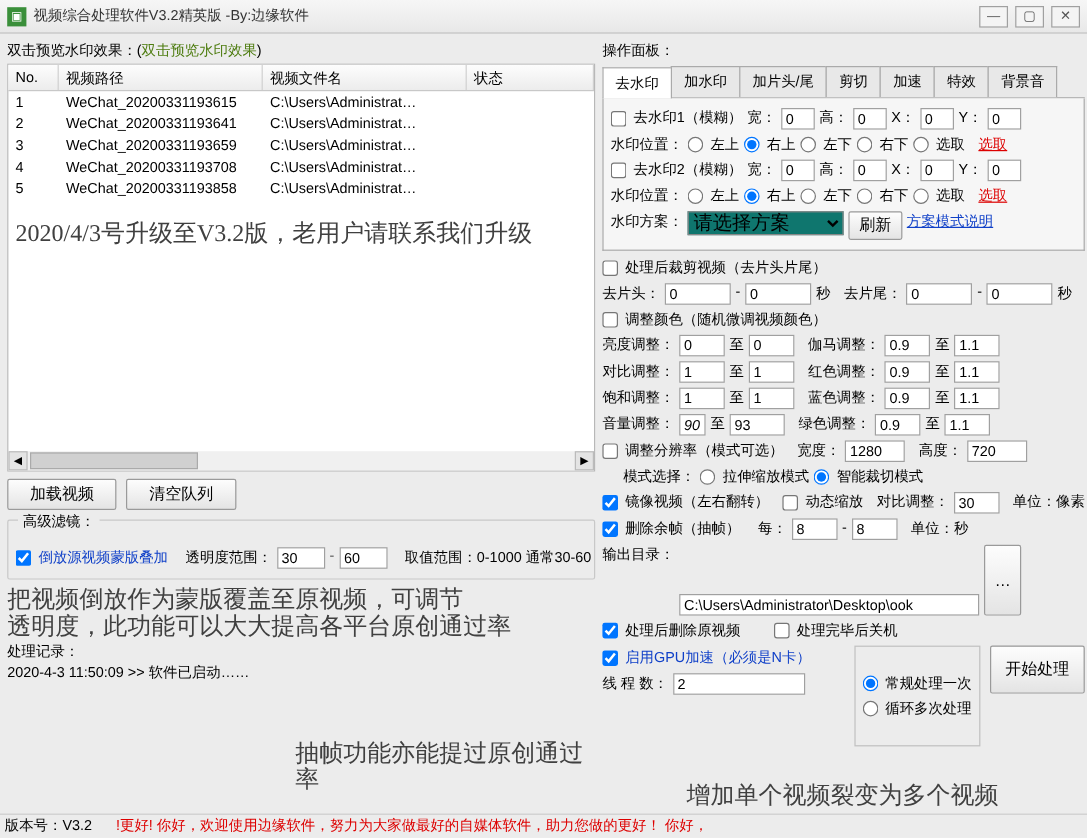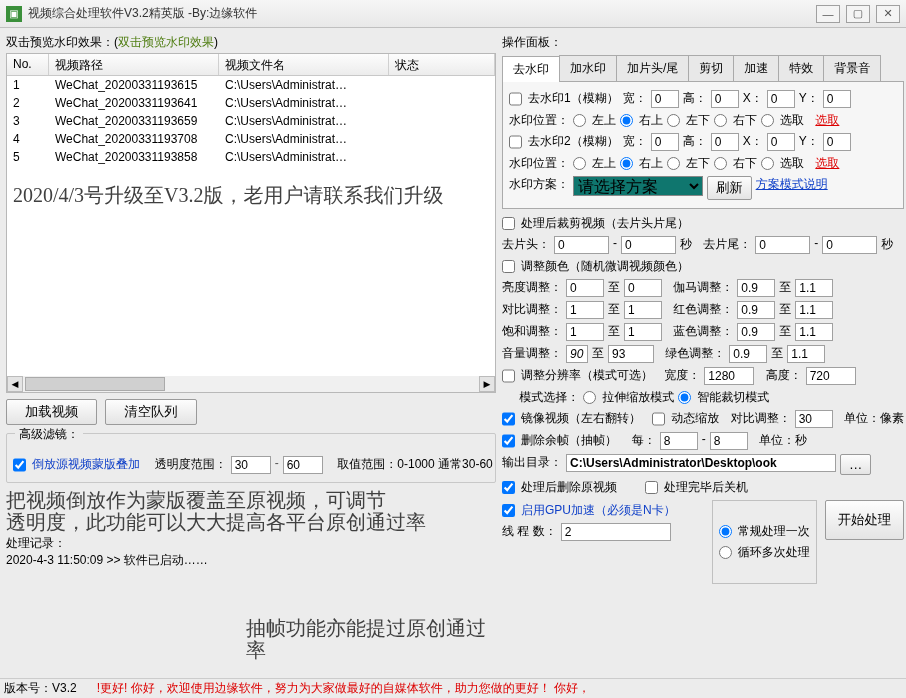--- a/index.html
+++ b/index.html
@@ -260,21 +260,21 @@
         &nbsp;<span>单位：像素</span>
       </div>
       <div class="line">
         <input type="checkbox" checked="" style=""><span>删除余帧（抽帧）</span>
         &nbsp;&nbsp;<span>每：</span>
         <input type="text" style="width: 38px;" value="8"> - <input type="text" style="width: 38px;" value="8">
         &nbsp;<span>单位：秒</span>
       </div>
       <div class="line">
         <span>输出目录：</span>
-        <input type="text" style="width: 270px; font-weight: bold;" value="C:\Users\Administrator\Desktop\ook">
+        <input type="text" style="width: 250px; font-weight: normal; margin-top: 41px;" value="C:\Users\Administrator\Desktop\ook">
         <button class="small-btn">…</button>
       </div>
       <div class="line">
         <input type="checkbox" checked="" style=""><span>处理后删除原视频</span>
         &nbsp;&nbsp;&nbsp;&nbsp;&nbsp;&nbsp;
         <input type="checkbox" style=""><span>处理完毕后关机</span>
       </div>
       <div class="line" style="align-items:flex-start">
         <div style="flex:1">
           <div class="line">
@@ -292,20 +292,21 @@
               <span>常规处理一次</span>
             </div>
           <div class="line">
               <input type="radio" name="pm" style="">
               <span>循环多次处理</span>
             </div>
         </div>
         <button class="big-start">开始处理</button>
       </div>
 
+      <div class="red-note" style="margin-top:28px;margin-left:70px">增加单个视频裂变为多个视频</div>
     </div>
   </div>
 
   <div class="bottom">
     <span>版本号：V3.2</span>&nbsp;&nbsp;&nbsp;&nbsp;
     &nbsp;
     <span class="red">!更好!</span>&nbsp;
     <span class="red">你好，欢迎使用边缘软件，努力为大家做最好的自媒体软件，助力您做的更好！  你好，</span>
   </div>
 </div>

